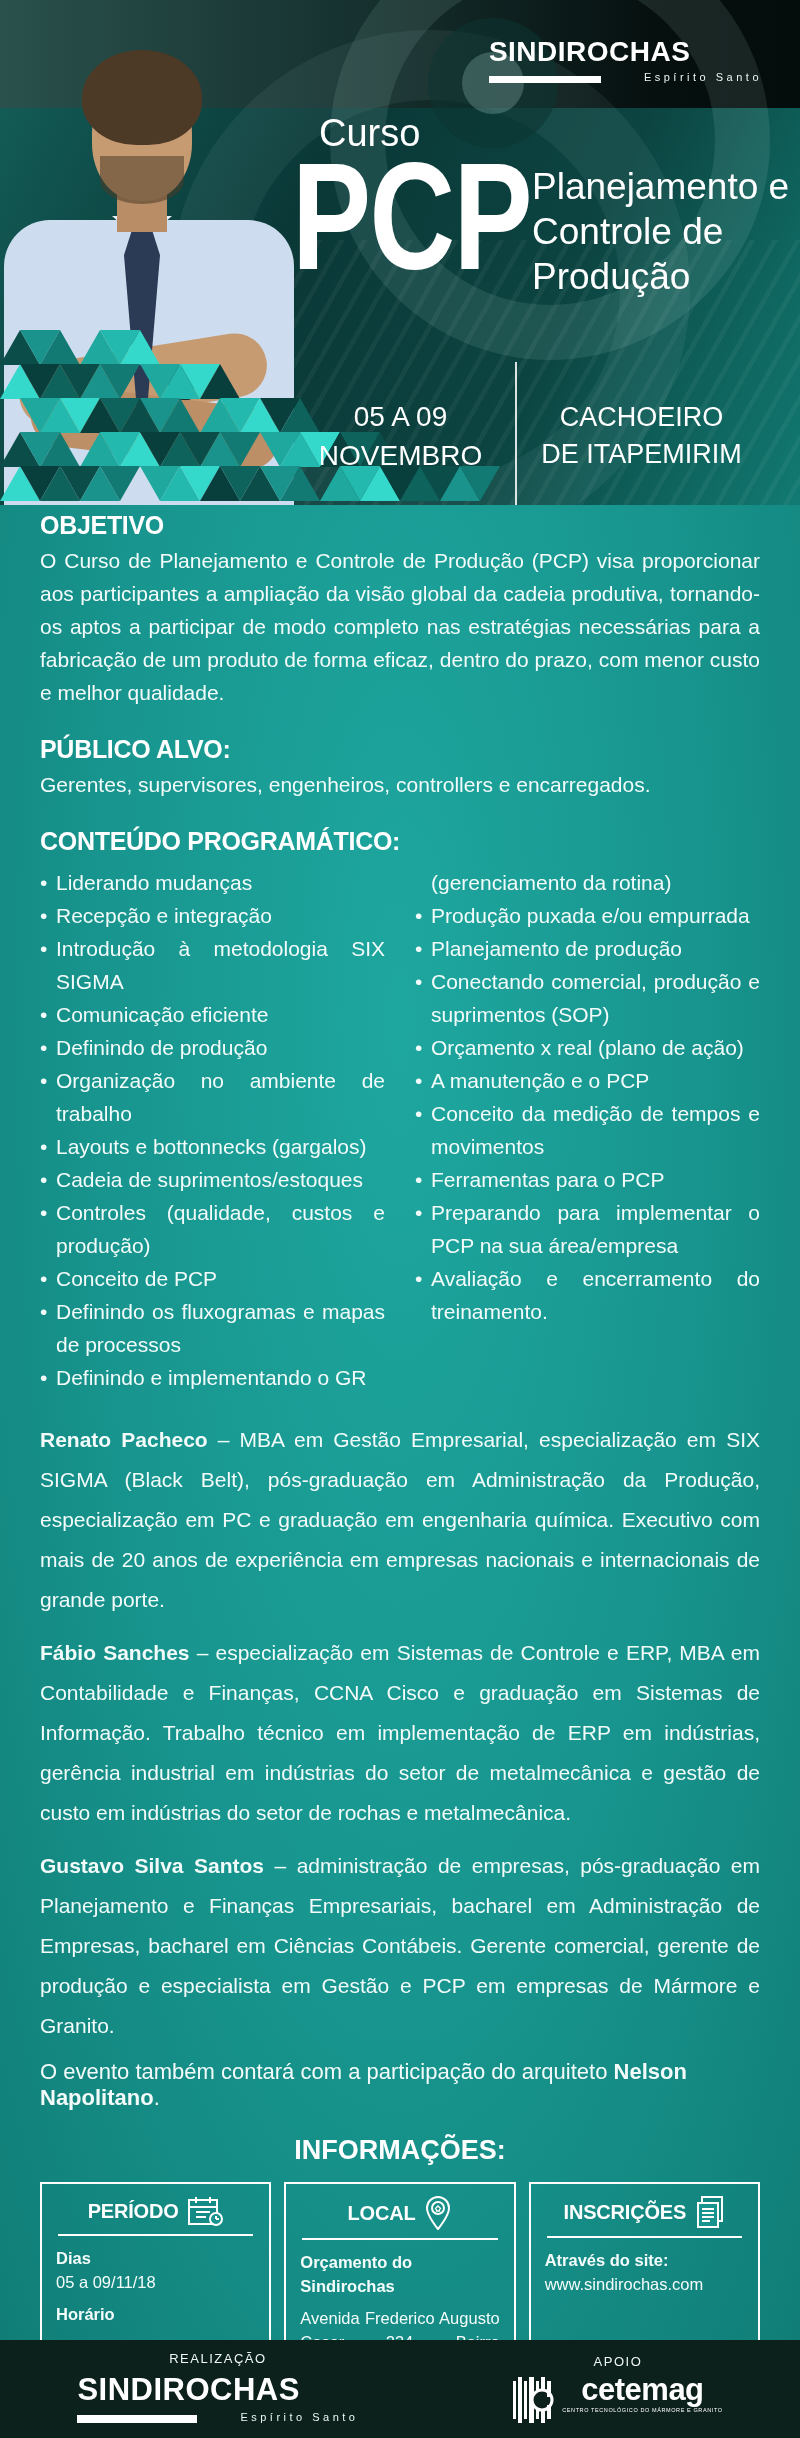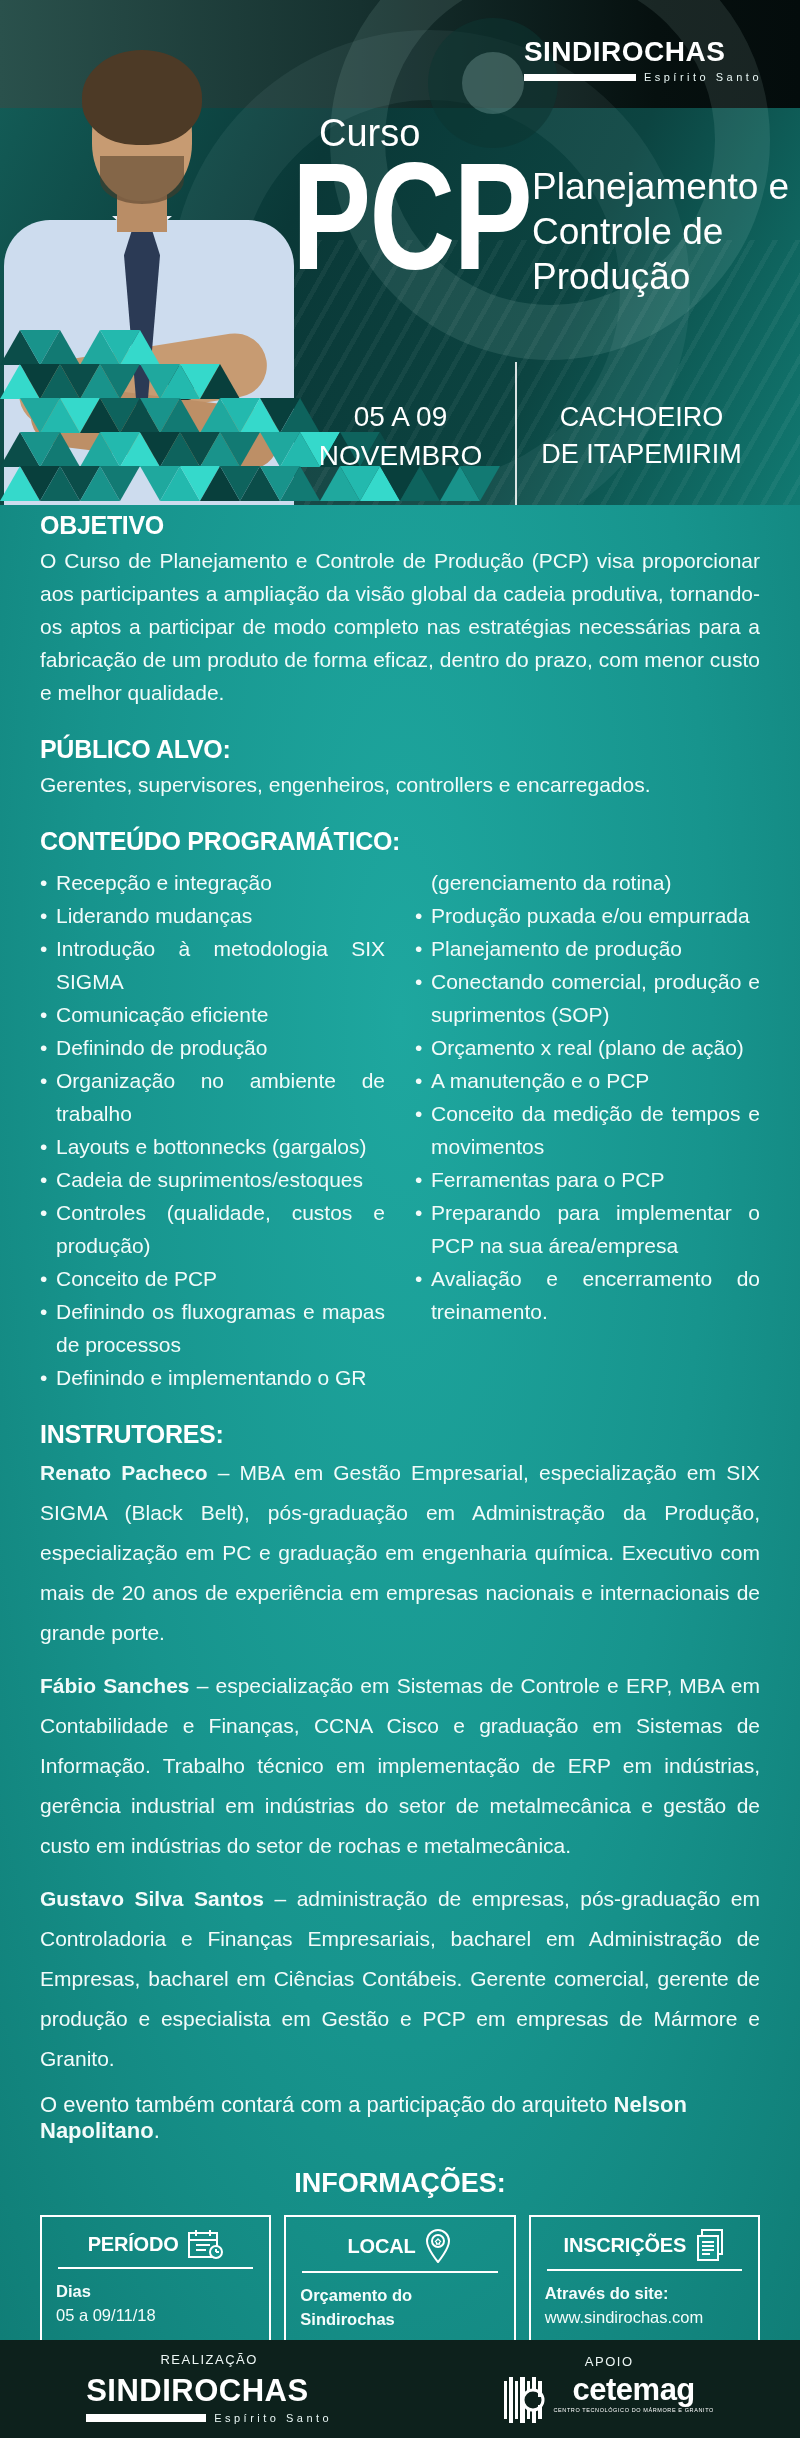--- a/index.html
+++ b/index.html
@@ -33,21 +33,21 @@
             clip-path:polygon(22% 0,78% 0,100% 14%,64% 100%,36% 100%,0 14%);}
   .man .arm1{left:18px;top:300px;width:250px;height:64px;background:#c79b72;border-radius:34px;transform:rotate(-9deg);}
   .man .arm2{left:30px;top:348px;width:250px;height:62px;background:#bd8f66;border-radius:34px;transform:rotate(7deg);}
   .man .watch{left:168px;top:318px;width:26px;height:34px;background:#23312e;border-radius:6px;}
 
   
   .logo{z-index:4;}
   .logo-header{position:absolute;right:38px;top:36px;text-align:left;}
   .logo-word{font-weight:800;letter-spacing:.5px;color:#fff;}
   .logo-header .logo-word{font-size:28px;}
-  .logo-sub{display:flex;align-items:center;margin-top:3px;}
+  .logo-sub{display:flex;align-items:flex-end;margin-top:3px;gap:35px;}
   .logo-bar{display:inline-block;background:#fff;}
   .logo-header .logo-bar{width:112px;height:7px;margin-right:8px;}
   .logo-subtxt{font-size:11px;letter-spacing:3.5px;color:#eaf7f5;}
 
   .curso{position:absolute;left:319px;top:112px;font-size:38px;font-weight:400;z-index:3;}
   .pcp{position:absolute;left:292px;top:140px;font-size:152px;font-weight:700;line-height:1;
        transform:scale(.78,1);transform-origin:left top;letter-spacing:-2px;z-index:3;}
   .titulo-dir{position:absolute;left:532px;top:164px;font-size:37px;line-height:45px;font-weight:400;z-index:3;}
 
   .when-where{position:absolute;left:298px;top:362px;width:470px;display:flex;align-items:center;z-index:5;}
@@ -245,22 +245,22 @@
     <section class="sec">
       <h2 class="h1">PÚBLICO ALVO:</h2>
       <p class="body-p">Gerentes, supervisores, engenheiros, controllers e encarregados.</p>
     </section>
 
     <section class="sec">
       <h2 class="h1">CONTEÚDO PROGRAMÁTICO:</h2>
       <div class="cols">
         <div class="col">
           <ul class="blist">
+            <li class="dot">Liderando mudanças</li>
             <li class="dot">Recepção e integração</li>
-            <li class="dot">Liderando mudanças</li>
             <li class="dot">Introdução à metodologia SIX SIGMA</li>
             <li class="dot">Comunicação eficiente</li>
             <li class="dot">Definindo de produção</li>
             <li class="dot">Organização no ambiente de trabalho</li>
             <li class="dot">Layouts e bottonnecks (gargalos)</li>
             <li class="dot">Cadeia de suprimentos/estoques</li>
             <li class="dot">Controles (qualidade, custos e produção)</li>
             <li class="dot">Conceito de PCP</li>
             <li class="dot">Definindo os fluxogramas e mapas de processos</li>
             <li class="dot">Definindo e implementando o GR</li>
@@ -277,24 +277,23 @@
             <li class="dot">Conceito da medição de tempos e movimentos</li>
             <li class="dot">Ferramentas para o PCP</li>
             <li class="dot">Preparando para implementar o PCP na sua área/empresa</li>
             <li class="dot">Avaliação e encerramento do treinamento.</li>
           </ul>
         </div>
       </div>
     </section>
 
     <section>
-      <h2 class="h1">INSTRUTORES:</h2>
       <p class="bio jt"><b>Renato Pacheco </b><span>– MBA em Gestão Empresarial, especialização em SIX SIGMA (Black Belt), pós-graduação em Administração da Produção, especialização em PC e graduação em engenharia química. Executivo com mais de 20 anos de experiência em empresas nacionais e internacionais de grande porte.</span></p>
       <p class="bio jt"><b>Fábio Sanches </b><span>– especialização em Sistemas de Controle e ERP, MBA em Contabilidade e Finanças, CCNA Cisco e graduação em Sistemas de Informação. Trabalho técnico em implementação de ERP em indústrias, gerência industrial em indústrias do setor de metalmecânica e gestão de custo em indústrias do setor de rochas e metalmecânica.</span></p>
-      <p class="bio jt"><b>Gustavo Silva Santos </b><span>– administração de empresas, pós-graduação em Controladoria e Finanças Empresariais, bacharel em Administração de Empresas, bacharel em Ciências Contábeis. Gerente comercial, gerente de produção e especialista em Gestão e PCP em empresas de Mármore e Granito.</span></p>
+      <p class="bio jt"><b>Gustavo Silva Santos </b><span>– administração de empresas, pós-graduação em Planejamento e Finanças Empresariais, bacharel em Administração de Empresas, bacharel em Ciências Contábeis. Gerente comercial, gerente de produção e especialista em Gestão e PCP em empresas de Mármore e Granito.</span></p>
       <p class="nota"><span>O evento também contará com a participação do arquiteto </span><b>Nelson Napolitano</b><span>.</span></p>
     </section>
 
     <h2 class="center-h">INFORMAÇÕES:</h2>
 
     <div class="boxes">
 
       <div class="infobox">
         <div class="boxhead">
           <span class="boxtitle">PERÍODO</span>

